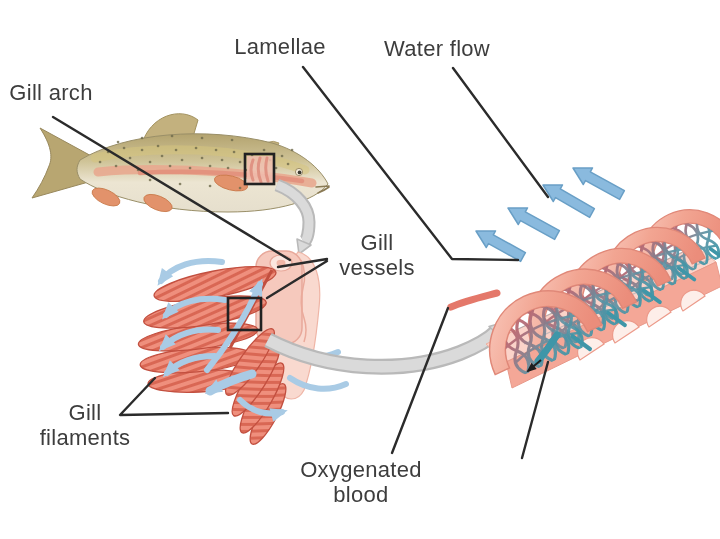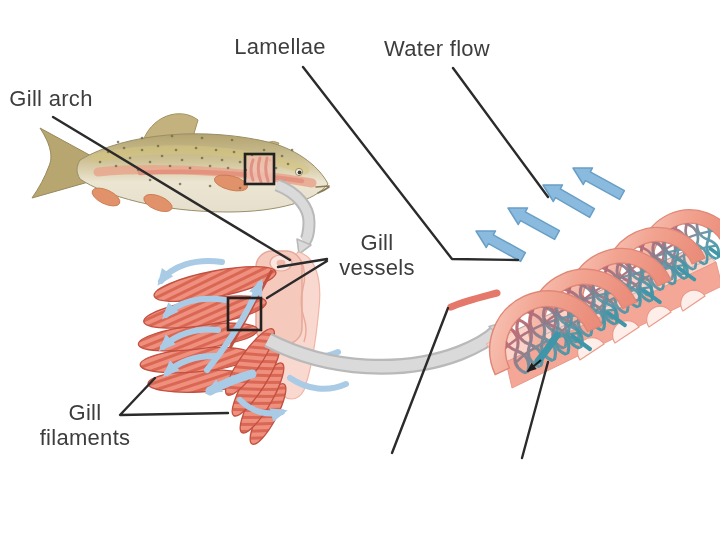--- a/index.html
+++ b/index.html
@@ -202,19 +202,20 @@
     <path class="pointer" d="M53,117 L290,260"></path>
     <path class="pointer" d="M303,67 L452,259 L518,260"></path>
     <path class="pointer" d="M453,68 L548,197"></path>
     <path class="pointer" d="M327,259 L278,267 M327,261 L267,298"></path>
     <path class="pointer" d="M155,378 L120,415 L228,413"></path>
     <path class="pointer" d="M392,453 L448,308"></path>
     <path class="pointer" d="M522,458 L548,362"></path>
   </g>
 </svg>
 
-<div class="label nowrap" style="left:51px;top:86px;">Gill arch</div>
+<div class="label nowrap" style="left:51px;top:80px;">Gill arch</div>
 <div class="label nowrap" style="left:437px;top:36px;">Water flow</div>
 <div class="label nowrap" style="left:280px;top:34px;">Lamellae</div>
 <div class="label" style="left:377px;top:230px;width:96px;">Gill vessels</div>
 <div class="label" style="left:85px;top:400px;width:116px;text-align:center;">Gill filaments</div>
+<div class="label" style="left:361px;top:457px;width:146px;">Oxygenated blood</div>
 
 </div>
 
 </body></html>

